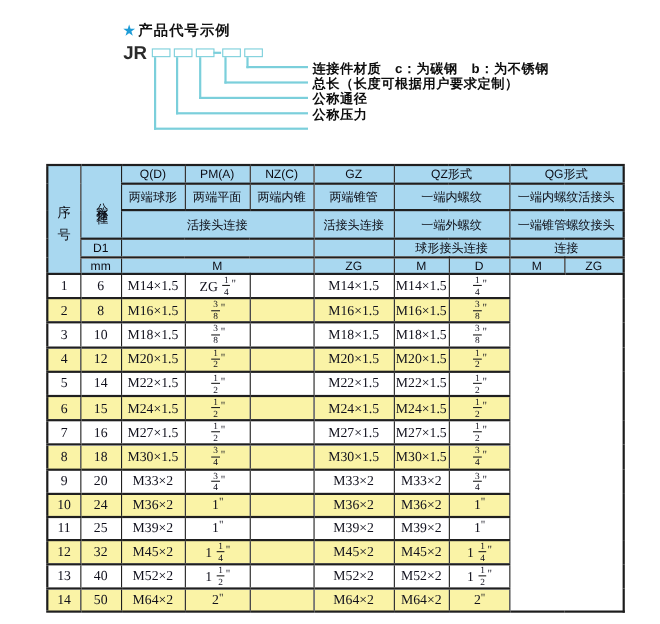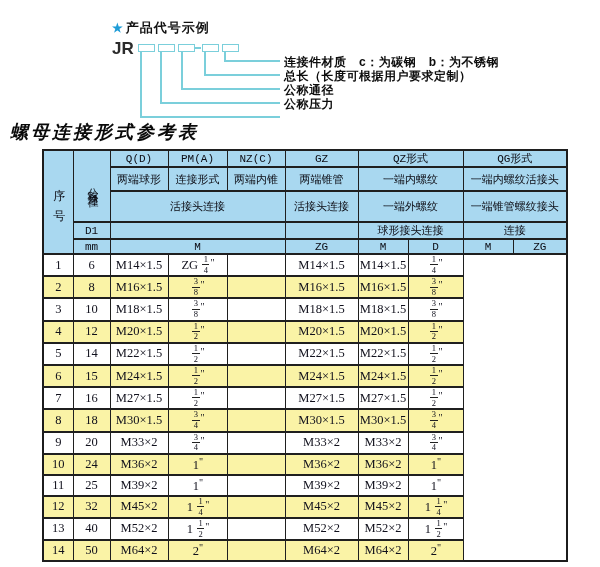--- a/index.html
+++ b/index.html
@@ -26,24 +26,24 @@
                font-size:18px;letter-spacing:3px;color:#0a0a0a;white-space:nowrap;}
 
   
   table.ref{position:absolute;left:42px;top:149px;width:524px;border-collapse:collapse;
             table-layout:fixed;border:2px solid #1c1c1c;}
   table.ref th, table.ref td{
     border-left:1px solid #1f1f1f;border-right:1px solid #1f1f1f;
     border-top:2px solid #1f1f1f;border-bottom:2px solid #1f1f1f;
     padding:0;text-align:center;vertical-align:middle;overflow:hidden;}
   table.ref th{background:#a9d8f0;font-weight:normal;font-size:11px;
-               font-family:Liberation Mono, monospace;color:#0c0c14;}
+               font-family:Liberation Sans, sans-serif;color:#0c0c14;}
   table.ref td{font-family:"Liberation Serif",serif;font-size:12.5px;color:#10101c;height:19px;}
   tbody tr:nth-child(even) td{background:#faf3a6;}
-  .h-r1{height:16px;} .h-r2{height:24px;} .h-r3{height:31px;} .h-r4{height:15px;} .h-r5{height:15px;}
+  .h-r1{height:16px;} .h-r2{height:24px;} .h-r3{height:26px;} .h-r4{height:15px;} .h-r5{height:15px;}
   .vtext{writing-mode:vertical-rl;text-orientation:upright;display:inline-block;
          font-size:11px;line-height:1;}
   .vtext.seq{letter-spacing:22px;font-size:12px;}
   .vtext.dn{letter-spacing:3px;}
   .frac{display:inline-block;text-align:center;font-size:8.5px;line-height:1.1;
         vertical-align:-0.4em;margin:0 1px;}
   .frac .fn{display:block;border-bottom:1px solid #222;padding:0 1.5px;}
   .frac .fd{display:block;padding-top:0.5px;}
   .inch{font-size:10px;vertical-align:0.35em;letter-spacing:-1px;}
 </style>
@@ -73,21 +73,20 @@
     <div class="cline hline" style="left:160px;top:102px;width:120px;"></div>
     <div class="cline vline" style="left:140px;top:52px;height:66px;"></div>
     <div class="cline hline" style="left:140px;top:116px;width:140px;"></div>
 
     <div class="dlabel" style="top:68px;">总长（长度可根据用户要求定制）</div>
     <div class="dlabel" style="top:54px;">连接件材质　c：为碳钢　b：为不锈钢</div>
     <div class="dlabel" style="top:82px;">公称通径</div>
     <div class="dlabel" style="top:96px;">公称压力</div>
   </div>
 
-  <h2 class="table-title">螺母连接形式参考表</h2>
 
   <table class="ref">
     <colgroup>
       <col style="width:30px;">
         <col style="width:37px;">
         <col style="width:58px;">
       <col style="width:59px;">
         <col style="width:58px;">
         <col style="width:73px;">
       <col style="width:50px;">
@@ -101,21 +100,21 @@
         <th rowspan="3"><span class="vtext dn">公称通径</span></th>
         <th>Q(D)</th>
         <th>PM(A)</th>
         <th>NZ(C)</th>
         <th>GZ</th>
         <th colspan="2">QZ形式</th>
         <th colspan="2">QG形式</th>
       </tr>
       <tr class="h-r2">
         <th>两端球形</th>
-        <th>连接形式</th>
+        <th>两端平面</th>
         <th>两端内锥</th>
         <th>两端锥管</th>
         <th colspan="2">一端内螺纹</th>
         <th colspan="2">一端内螺纹活接头</th>
       </tr>
       <tr class="h-r3">
         <th colspan="3">活接头连接</th>
         <th>活接头连接</th>
         <th colspan="2">一端外螺纹</th>
         <th colspan="2">一端锥管螺纹接头</th>

